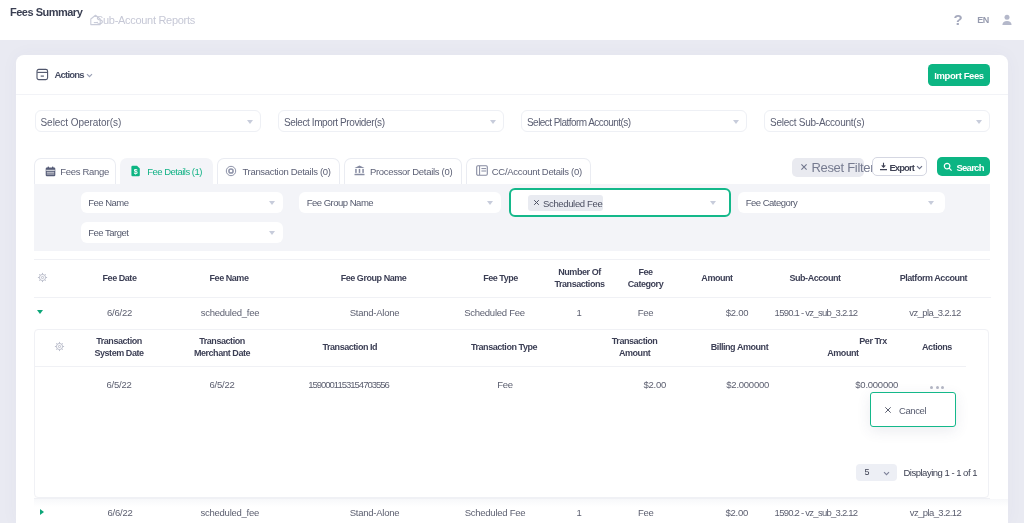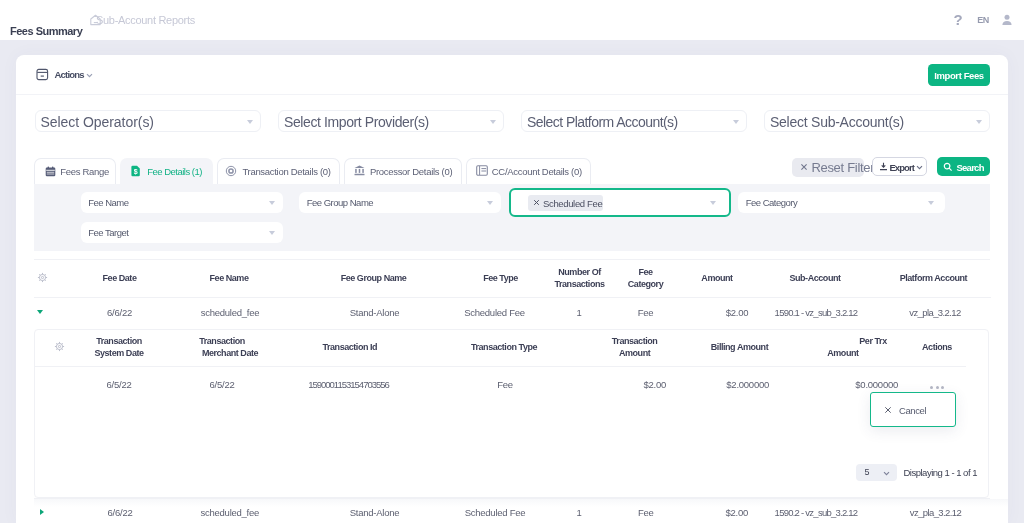--- a/index.html
+++ b/index.html
@@ -4,35 +4,35 @@
 <style>
 *{margin:0;padding:0;box-sizing:border-box}
 html,body{width:1024px;height:523px;overflow:hidden}
 body{font-family:"Liberation Sans",sans-serif;background:#e9eaf2;position:relative}
 .a{position:absolute}
 .tc{position:absolute;transform:translate(-50%,-50%);white-space:nowrap}
 .tl{position:absolute;transform:translateY(-50%);white-space:nowrap}
 .tr{position:absolute;transform:translate(-100%,-50%);white-space:nowrap}
 .hd{font-weight:bold;font-size:9px;letter-spacing:-0.45px;color:#3c3f55}
 .vl{font-size:9.5px;letter-spacing:-0.25px;color:#5d6071}
-.ph{font-size:14px;letter-spacing:-0.05px;color:#5b5f73}
+.ph{font-size:10px;letter-spacing:-0.05px;color:#5b5f73}
 .sel{position:absolute;background:#fff;border:1px solid #eef0f5;border-radius:6px}
 .psel{position:absolute;background:#fff;border-radius:6px}
 .car{position:absolute;width:0;height:0;border-left:3.5px solid transparent;border-right:3.5px solid transparent;border-top:4px solid #c7ccdb}
 .tri-d{position:absolute;width:0;height:0;border-left:3.4px solid transparent;border-right:3.4px solid transparent;border-top:4.6px solid #0ca678}
 .tri-r{position:absolute;width:0;height:0;border-top:3.4px solid transparent;border-bottom:3.4px solid transparent;border-left:4.8px solid #0ca678}
 .line{position:absolute;height:1px;background:#f0f1f5}
 .tab{position:absolute;top:157.5px;height:27px;background:#fff;border:1px solid #eaecf2;border-bottom:none;border-radius:7px 7px 0 0}
 .tabtx{font-size:9.5px;color:#5d6176}
 </style>
 </head>
 <body>
 
 <div class="a" style="left:0;top:0;width:1024px;height:40px;background:#fff"></div>
-<div class="tl" style="left:10px;top:31px;font-size:11px;font-weight:bold;color:#3a3f52;letter-spacing:-0.5px">Fees Summary</div>
+<div class="tl" style="left:10px;top:12px;font-size:11px;font-weight:bold;color:#3a3f52;letter-spacing:-0.5px">Fees Summary</div>
 <svg class="a" style="left:89px;top:14px" width="13" height="12" viewBox="0 0 13 12">
     <path d="M1.8 5 L6.5 1.3 L11.2 5 L11.2 10.6 L1.8 10.6 Z" fill="none" stroke="#c9ccd9" stroke-width="1.1" stroke-linejoin="round"></path>
     <line x1="4.8" y1="8.6" x2="8.2" y2="8.6" stroke="#c9ccd9" stroke-width="1.1"></line>
   </svg>
 <div class="tl" style="left:96px;top:20px;font-size:11px;color:#c6c8d6;letter-spacing:-0.3px">Sub-Account Reports</div>
 <div class="tc" style="left:958px;top:19px;font-size:15px;font-weight:bold;color:#a5a9bd">?</div>
 <div class="tc" style="left:983px;top:19.5px;font-size:9px;font-weight:600;color:#959aae;letter-spacing:-0.4px">EN</div>
 <svg class="a" style="left:1001px;top:13.5px" width="12" height="12" viewBox="0 0 12 12">
     <circle cx="6" cy="3.2" r="2.5" fill="#b4b8ca"></circle>
     <path d="M1.4 11 C1.4 8.2 3.3 7 6 7 C8.7 7 10.6 8.2 10.6 11 Z" fill="#b4b8ca"></path>
@@ -179,21 +179,21 @@
 
 <div class="a" style="left:34px;top:328.5px;width:955px;height:169.5px;background:#fff;border:1px solid #f0f1f5;border-radius:4px"></div>
 <svg class="a" style="left:54px;top:340.5px" width="11" height="11" viewBox="0 0 12 12" fill="none" stroke="#b6b9c7" stroke-width="1">
     <circle cx="6" cy="6" r="3.4"></circle>
     <circle cx="6" cy="6" r="1.2"></circle>
     <path d="M6 1 V2.6 M6 9.4 V11 M1 6 H2.6 M9.4 6 H11 M2.5 2.5 L3.6 3.6 M8.4 8.4 L9.5 9.5 M9.5 2.5 L8.4 3.6 M3.6 8.4 L2.5 9.5"></path>
   </svg>
 <div class="tc hd" style="left:119px;top:340.8px">Transaction</div>
 <div class="tc hd" style="left:119px;top:353px">System Date</div>
 <div class="tc hd" style="left:222px;top:340.8px">Transaction</div>
-<div class="tc hd" style="left:230px;top:353px">Merchant Date</div>
+<div class="tc hd" style="left:222px;top:353px">Merchant Date</div>
 <div class="tc hd" style="left:349.8px;top:346.5px">Transaction Id</div>
 <div class="tc hd" style="left:504px;top:346.5px">Transaction Type</div>
 <div class="tc hd" style="left:634.6px;top:340.8px">Transaction</div>
 <div class="tc hd" style="left:634.6px;top:353px">Amount</div>
 <div class="tc hd" style="left:739.5px;top:346.5px">Billing Amount</div>
 <div class="tc hd" style="left:873px;top:340.8px">Per Trx</div>
 <div class="tc hd" style="left:842.9px;top:353px">Amount</div>
 <div class="tc hd" style="left:937px;top:346.5px">Actions</div>
 <div class="line" style="left:35px;top:365.5px;width:931px"></div>
 <div class="tc vl" style="left:119px;top:384px">6/5/22</div>

